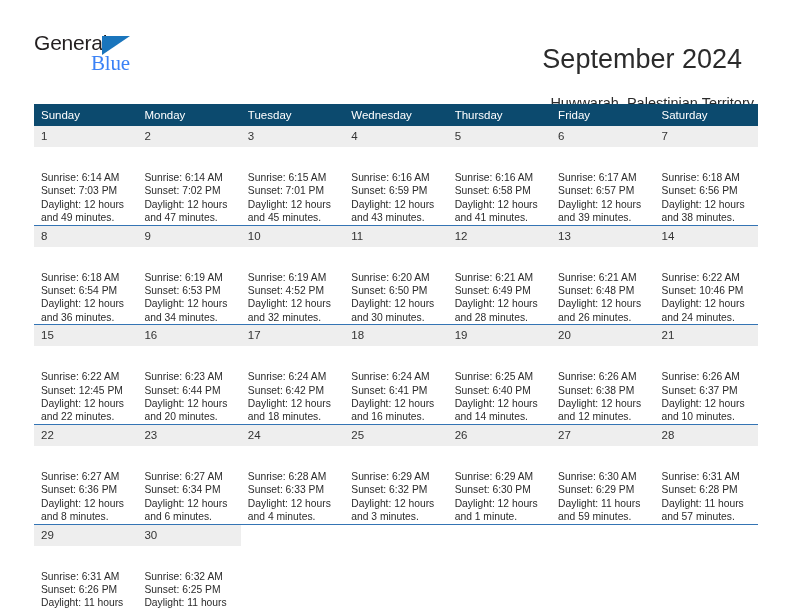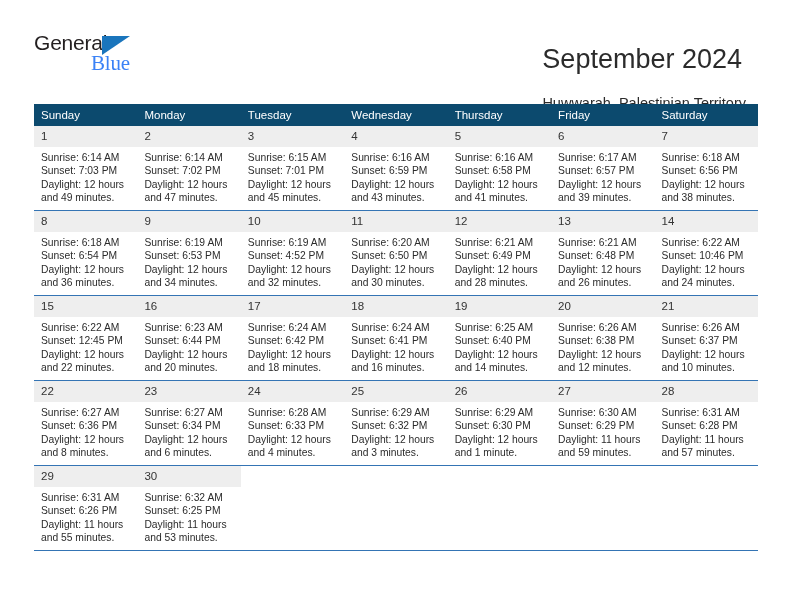--- a/index.html
+++ b/index.html
@@ -76,21 +76,21 @@
     line-height: 34px;
     color: #2b2b2b;
     font-weight: normal;
     margin: 16px;
     white-space: nowrap;
   }
   .cal-subtitle {
     font-size: 14.5px;
     line-height: 22px;
     color: #2b2b2b;
-    margin: 6px 12px 0 0;
+    margin: 6px 4px 0 0;
     white-space: nowrap;
     text-decoration: underline;
   }
 
   
   .calendar {
     position: absolute;
     left: 34px;
     top: 104px;
     width: 724px;
@@ -128,20 +128,21 @@
     font-size: 11.5px;
     line-height: 13px;
     color: #333333;
     padding: 4px 0 4px 7px;
   }
   .details {
     padding: 4px 8px 0 7px;
     font-size: 10.3px;
     line-height: 13.4px;
     color: #2b2b2b;
+    margin-top: 20px;
   }
   .details div { white-space: nowrap; }
 </style>
 </head>
 <body>
 
 <div class="page">
 
   <div class="topbar">
 

